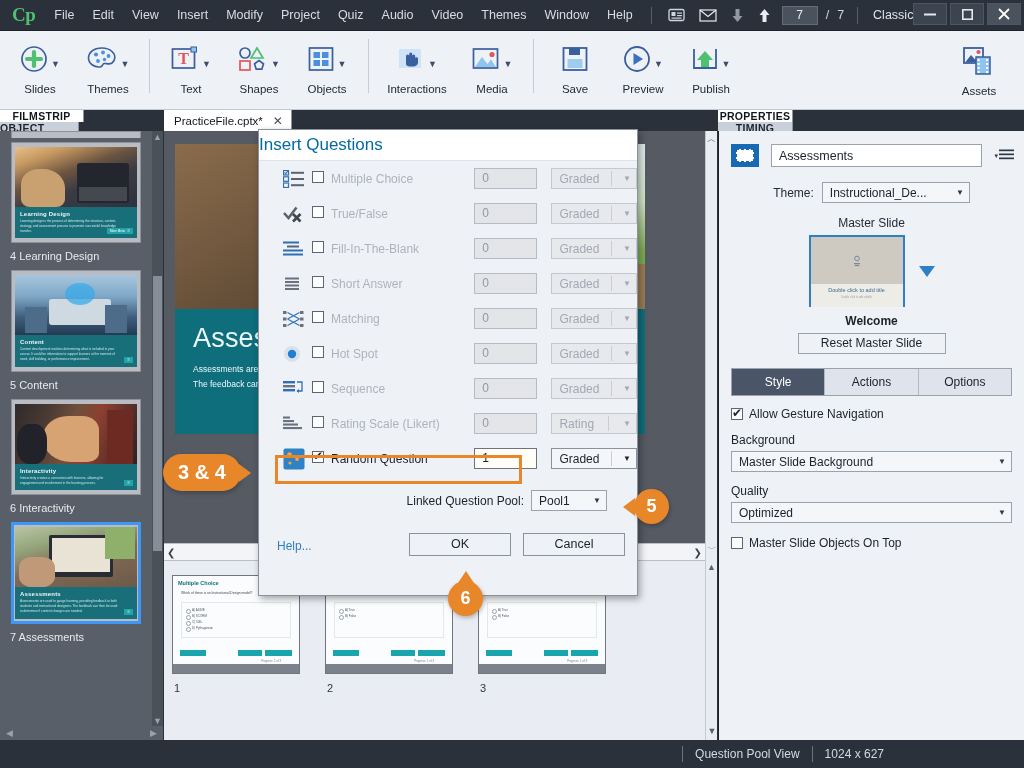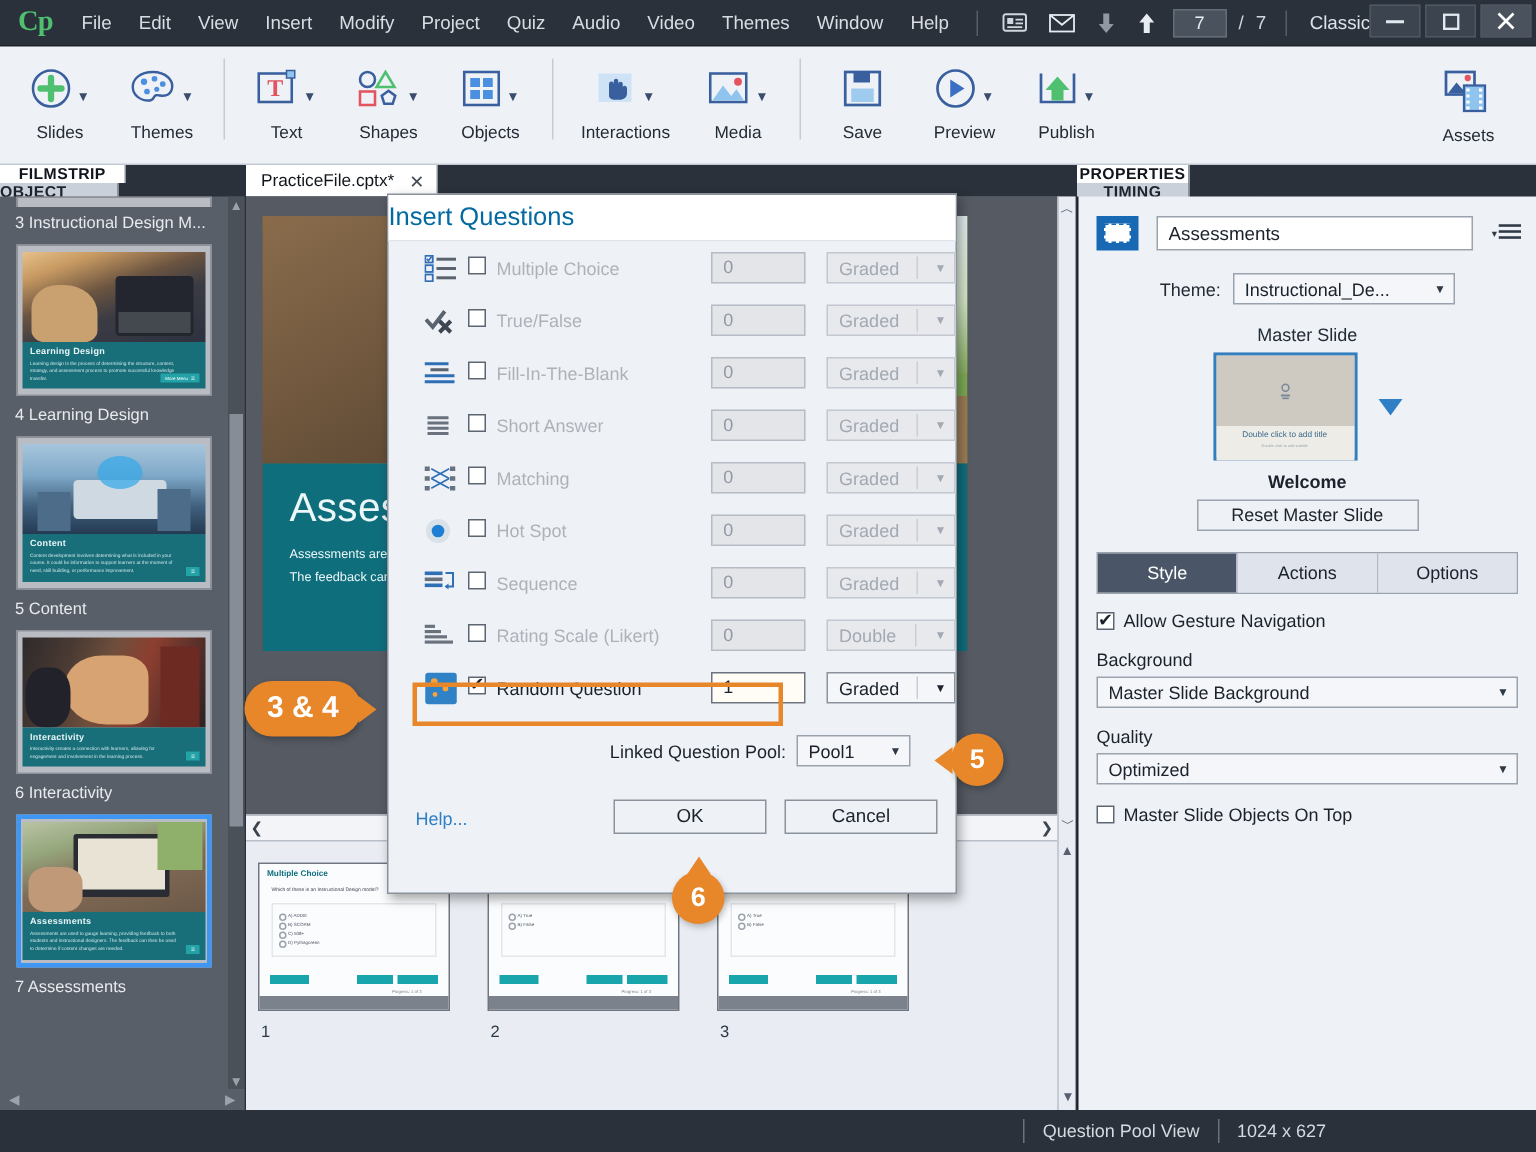--- a/index.html
+++ b/index.html
@@ -550,21 +550,20 @@
 
   <div class="tabstrip" style="left:0; width:163px;">
     <div class="ptab active" style="width:84px;">FILMSTRIP</div>
     <div class="ptab" style="width:79px;">OBJECT STATE</div>
   </div>
 
   <div class="filmstrip">
     <div class="fs-inner">
 
       <div class="fs-slide-top"></div>
-      <div class="fs-caption">3 Instructional Design M...</div>
 
       <div class="fs-item">
         <div class="fs-thumb">
           <div class="fs-pic" style="background:linear-gradient(160deg,#e6c08a 0%,#c89a62 18%,#6b5440 42%,#3b3b44 62%,#2d3240 100%);">
             <div style="position:absolute;left:6px;top:22px;width:44px;height:38px;background:#c9a070;border-radius:40% 50% 20% 20%;"></div>
             <div style="position:absolute;right:8px;top:16px;width:52px;height:40px;background:#23262f;border-radius:3px;"></div>
             <div style="position:absolute;right:10px;top:40px;width:48px;height:14px;background:#44484f;"></div>
           </div>
           <div class="fs-band">
             <div class="fs-band-title">Learning Design</div>
@@ -975,21 +974,21 @@
             <rect x="0" y="0.5" width="7" height="2.1" fill="#6a727d"></rect>
             <rect x="0" y="4" width="11" height="2.1" fill="#6a727d"></rect>
             <rect x="0" y="7.5" width="15" height="2.1" fill="#6a727d"></rect>
             <rect x="0" y="11" width="19" height="2.1" fill="#6a727d"></rect>
           </svg>
       </div>
       <span class="q-chk"><span class="cbox"></span></span>
       <span class="q-name">Rating Scale (Likert)</span>
       <div class="q-count">0</div>
       <div class="q-type">
-        <span>Double</span>
+        <span>Rating</span>
         <span class="bar"></span>
         <span style="font-size:8px;">▼</span>
       </div>
     </div>
 
     <div class="q-row">
       <div class="q-ico">
         <svg width="22" height="22" viewBox="0 0 22 22">
             <rect x="0.5" y="0.5" width="21" height="21" rx="2" fill="#2f82c6"></rect>
             <circle cx="6.5" cy="6.5" r="2.3" fill="#f5a33a"></circle>

